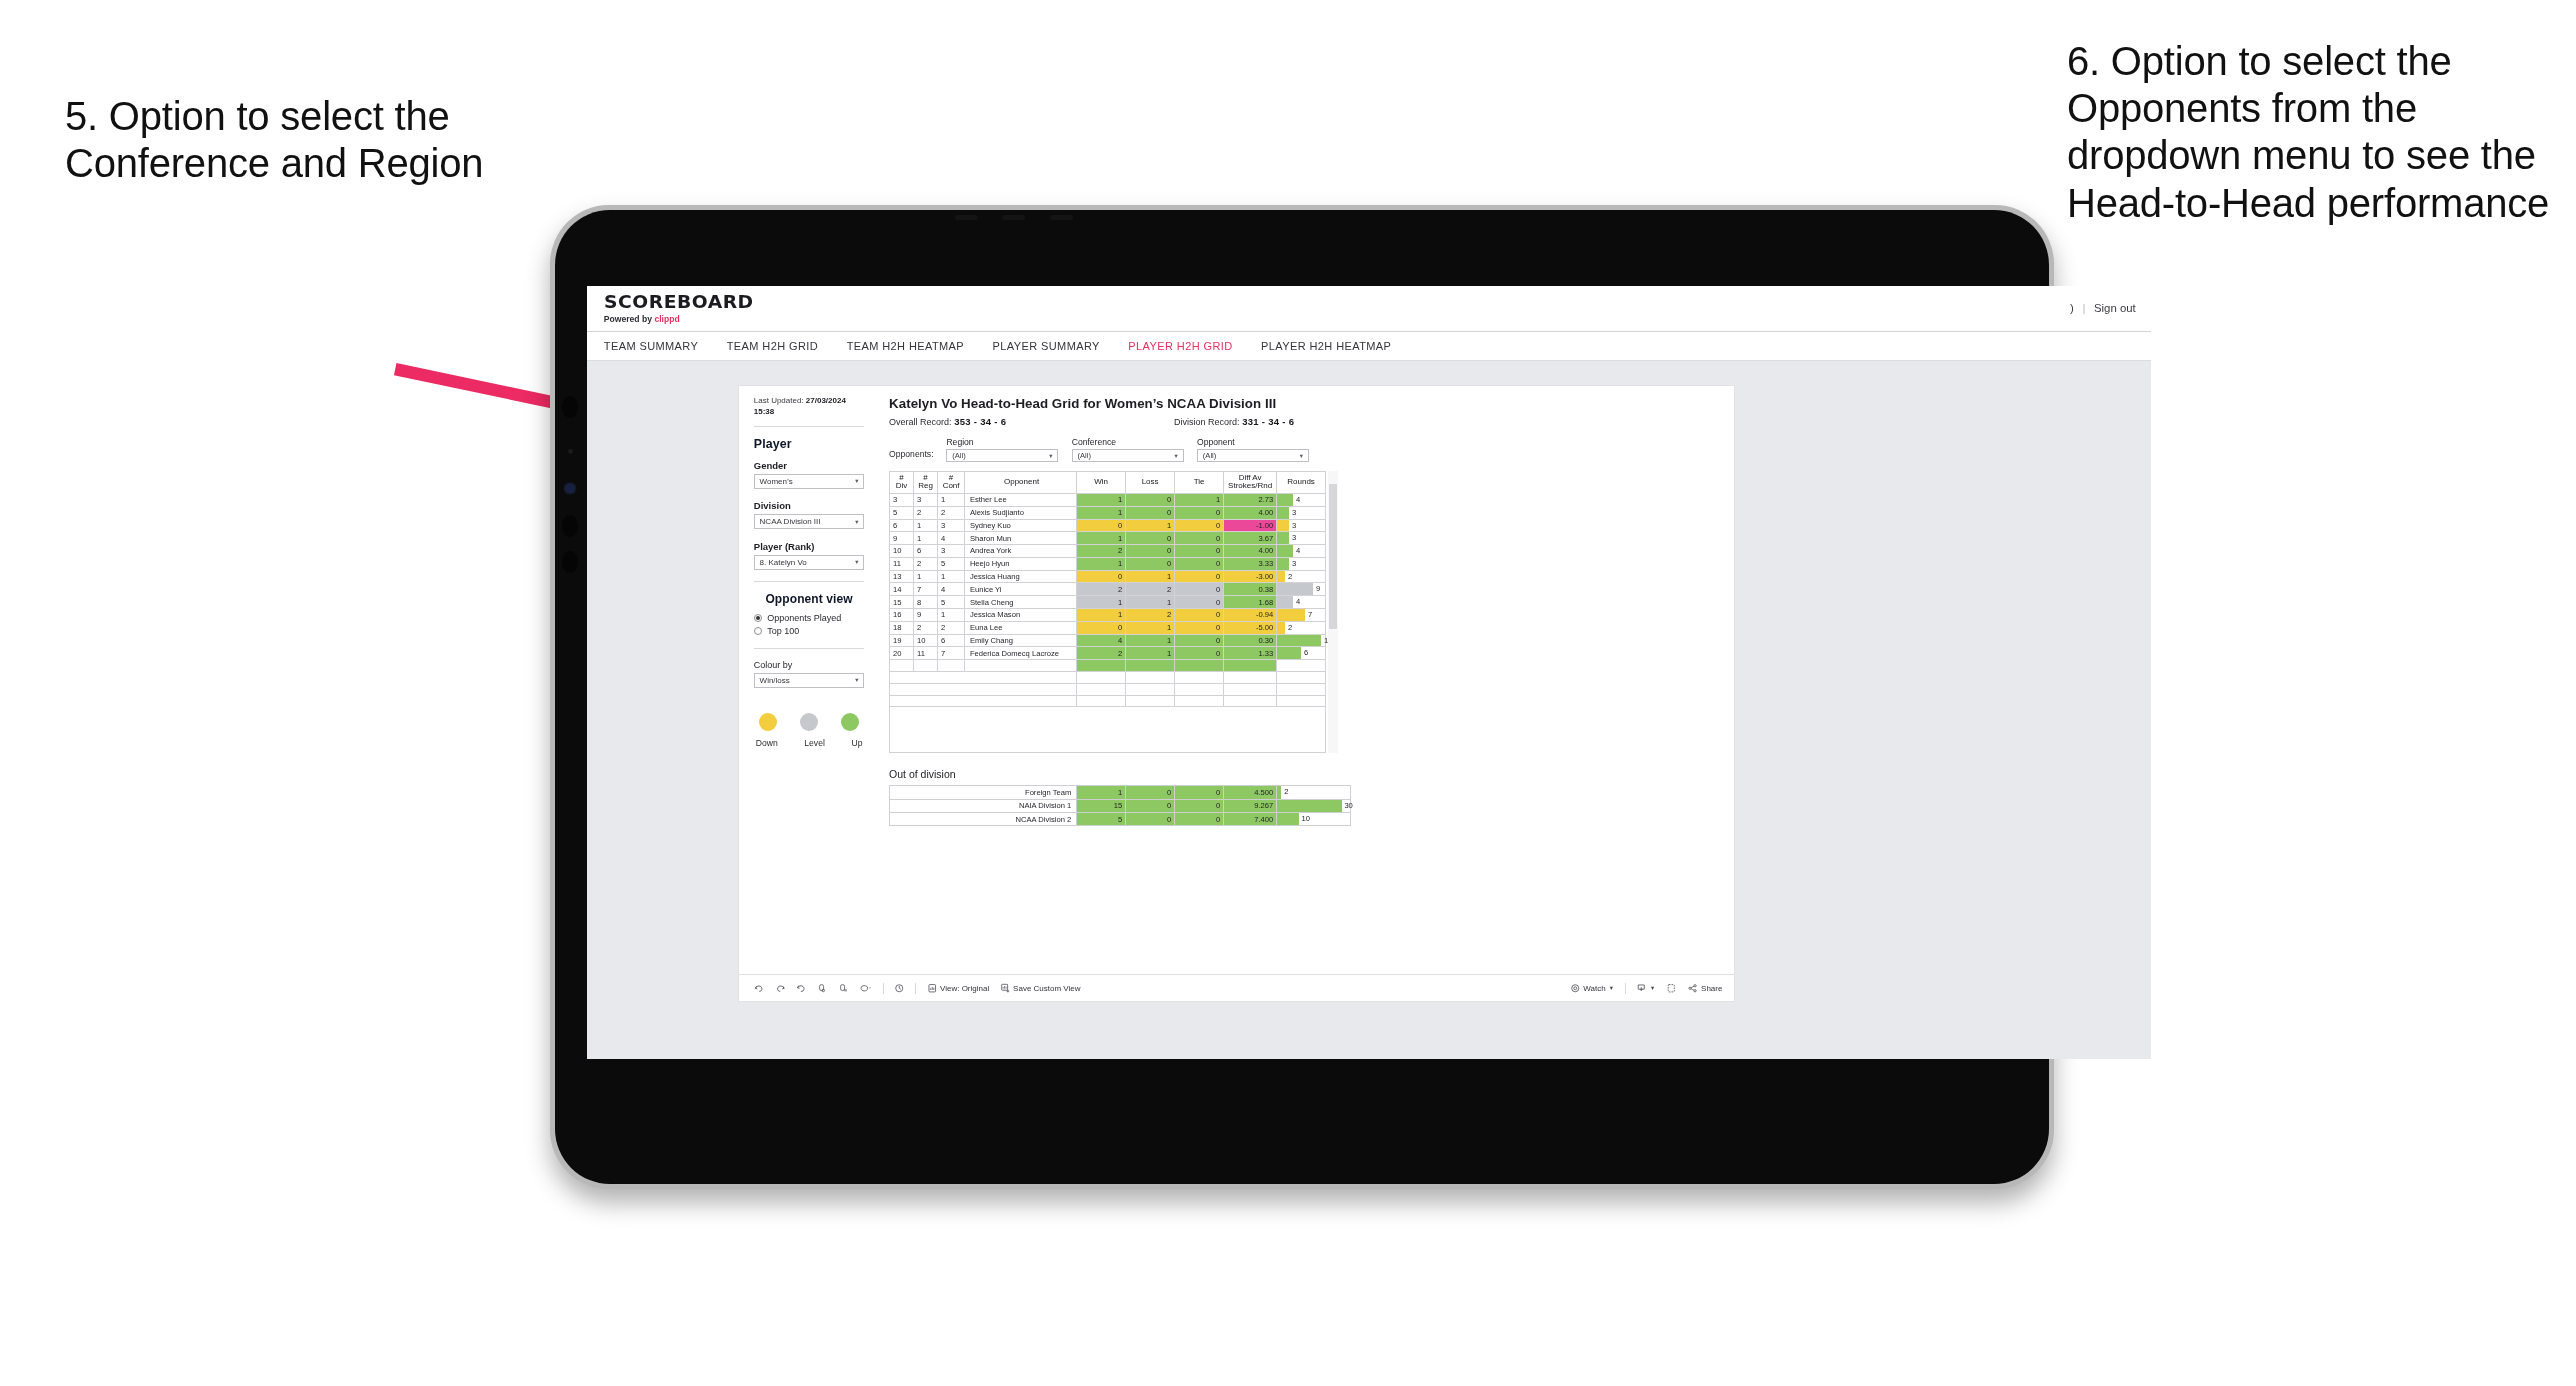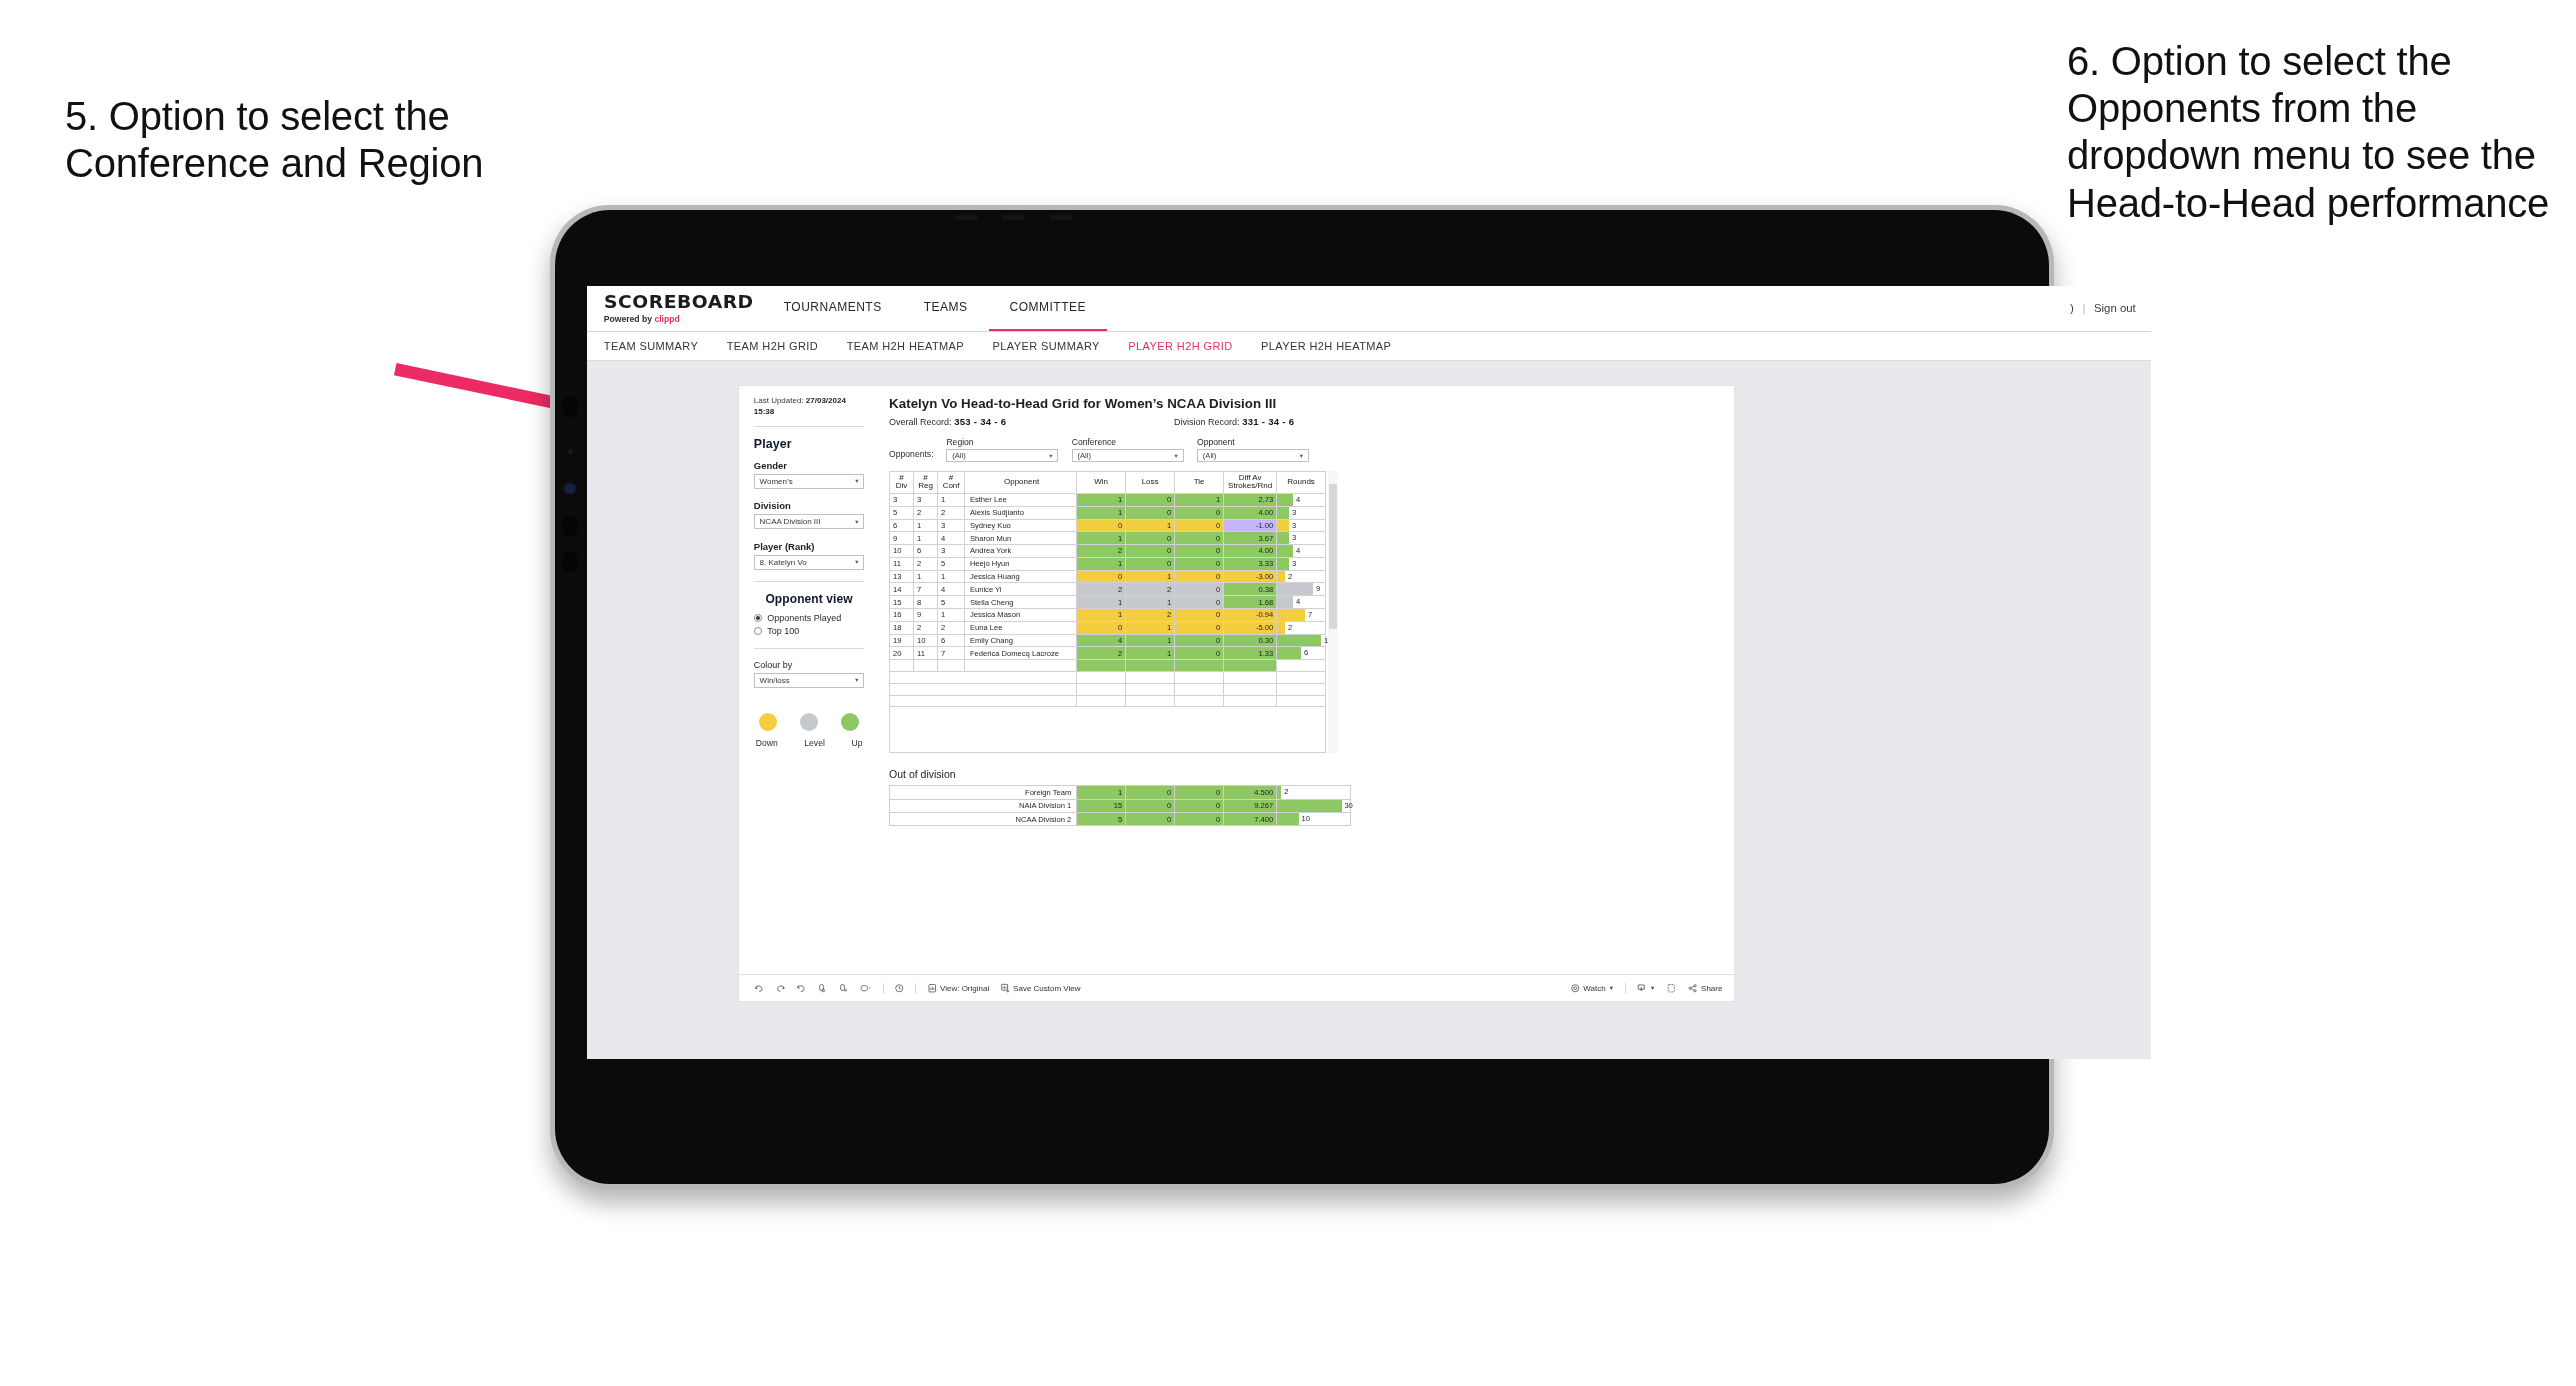--- a/index.html
+++ b/index.html
@@ -248,25 +248,20 @@
       <span class="bezel-dot dot-c"></span>
       <span class="bezel-dot dot-d"></span>
       <span class="bezel-dot dot-e"></span>
 
       <div id="screen">
 
         <div id="site-header">
           <div class="brand">
             <div class="brand-title">SCOREBOARD</div>
             <div class="brand-sub"><span>Powered by </span><b>clippd</b></div>
-          </div>
-          <div class="mainnav">
-            <div class="mainnav-item">TOURNAMENTS</div>
-            <div class="mainnav-item">TEAMS</div>
-            <div class="mainnav-item active">COMMITTEE</div>
           </div>
           <div class="header-right">
             <span>)</span>
             <span class="sep">|</span>
             <span class="sign-out">Sign out</span>
           </div>
         </div>
 
         <div id="subnav">
           <div class="subnav-item">TEAM SUMMARY</div>
@@ -422,21 +417,21 @@
                             </td>
                           </tr>
                           <tr>
                             <td class="c-div">6</td>
                             <td class="c-reg">1</td>
                             <td class="c-conf">3</td>
                             <td class="c-opp">Sydney Kuo</td>
                             <td class="c-num" style="background:#F2CE3E">0</td>
                             <td class="c-num" style="background:#F2CE3E">1</td>
                             <td class="c-num" style="background:#F2CE3E">0</td>
-                            <td class="c-diff" style="background:#c4b5fd">-1.00</td>
+                            <td class="c-diff" style="background:#ec4899">-1.00</td>
                             <td class="c-rnd">
                               <div class="rnd-bar" style="width:25%;background:#F2CE3E"></div>
                               <div class="rnd-val" style="margin-left:25%">3</div>
                             </td>
                           </tr>
                           <tr>
                             <td class="c-div">9</td>
                             <td class="c-reg">1</td>
                             <td class="c-conf">4</td>
                             <td class="c-opp">Sharon Mun</td>

